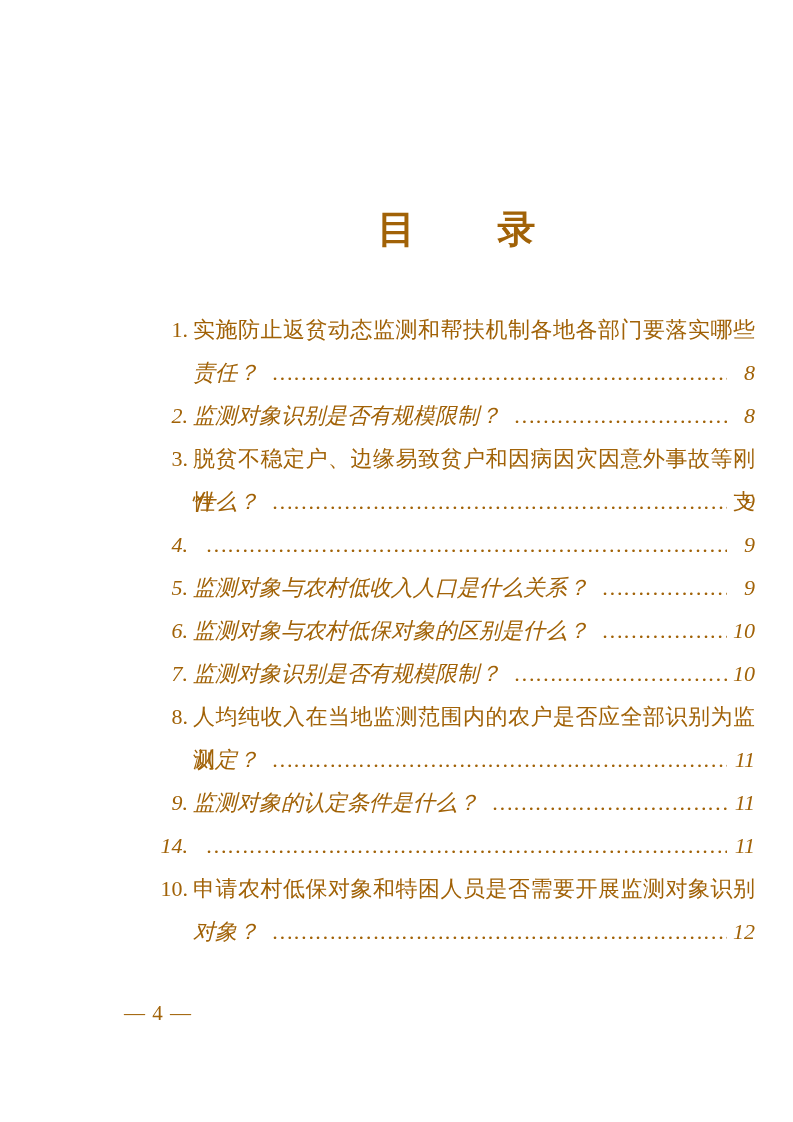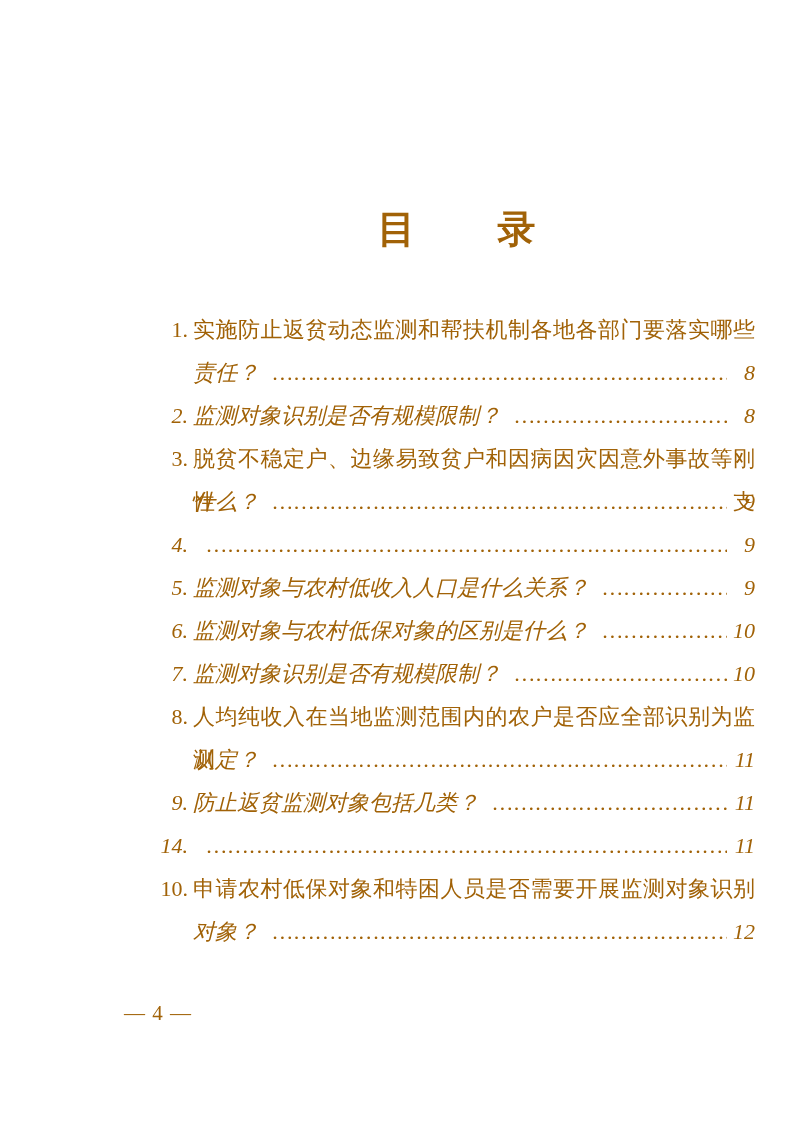--- a/index.html
+++ b/index.html
@@ -150,21 +150,21 @@
 
   </div>
         <div class="toc-row line-last">
 
     <span class="toc-text">认定？</span>
     <span class="toc-dots">………………………………………………………………………………………………………………………………………………………………</span>
     <span class="toc-page">11</span>
   </div>
         <div class="toc-row line-last">
     <span class="toc-num">9.</span>
-    <span class="toc-text">防止返贫监测对象包括几类？</span>
+    <span class="toc-text">监测对象的认定条件是什么？</span>
     <span class="toc-dots">………………………………………………………………………………………………………………………………………………………………</span>
     <span class="toc-page">11</span>
   </div>
         <div class="toc-row line-last">
     <span class="toc-num">14.</span>
     <span class="toc-dots">………………………………………………………………………………………………………………………………………………………………</span>
     <span class="toc-page">11</span>
   </div>
         <div class="toc-row line-full">
     <span class="toc-num">10.</span>

